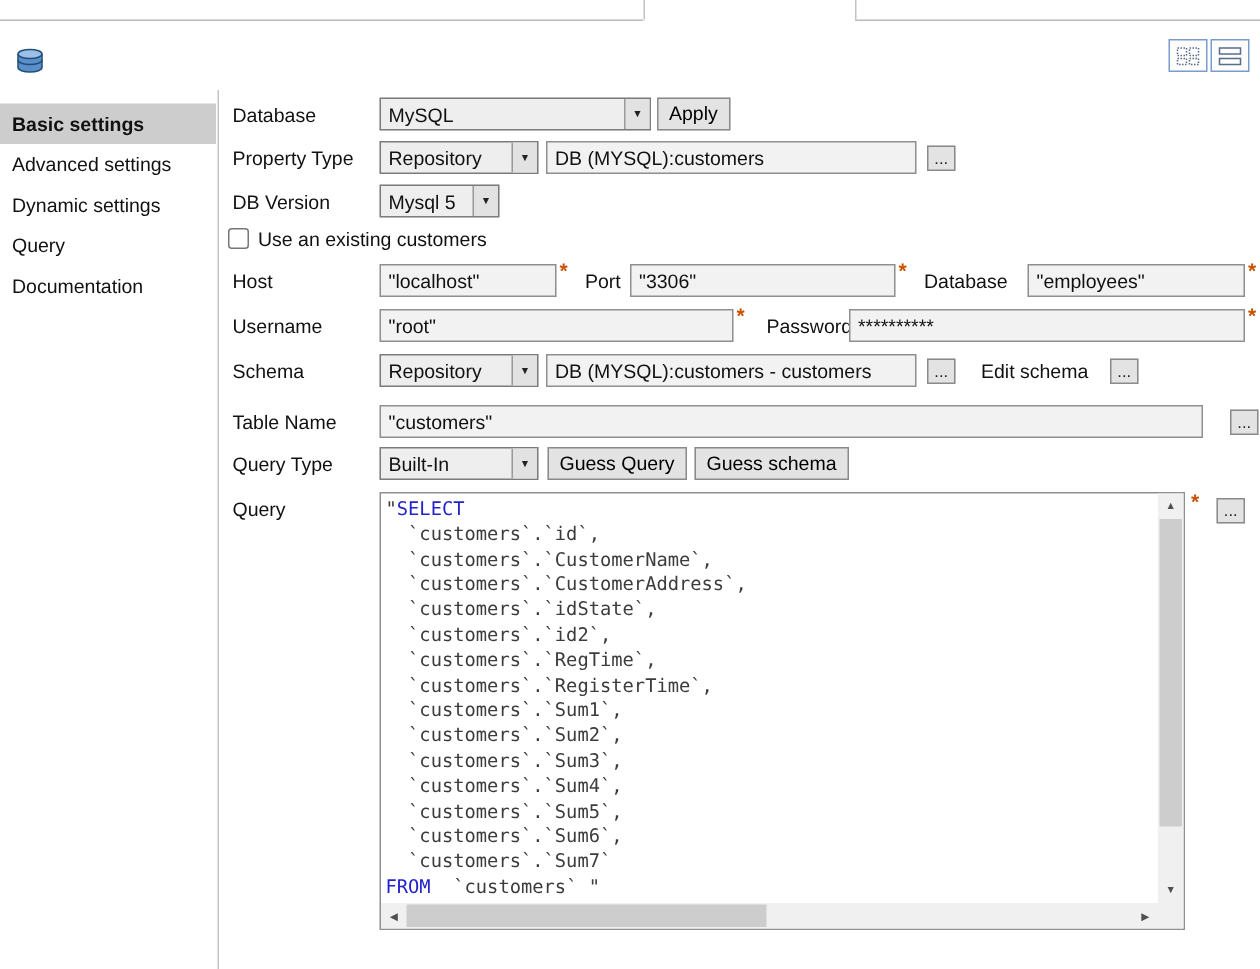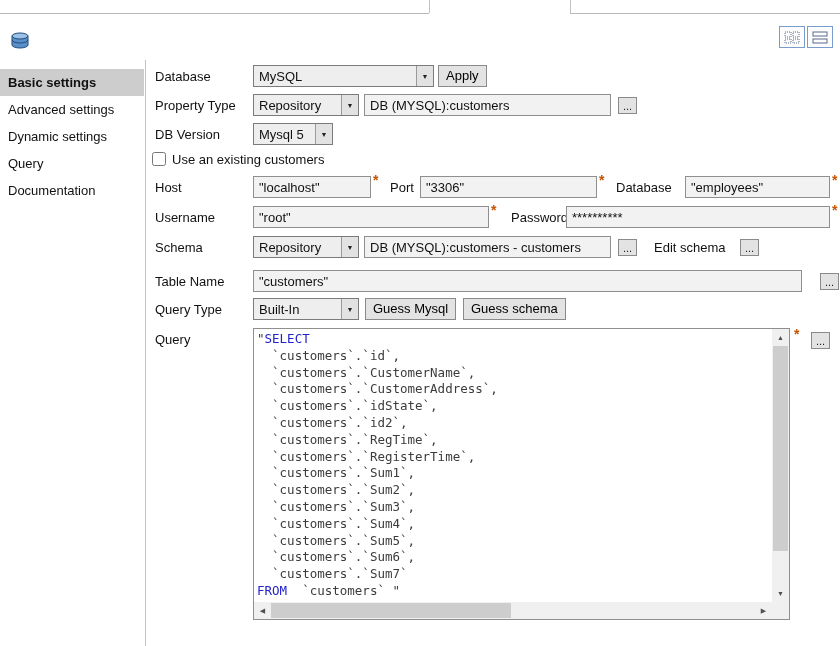--- a/index.html
+++ b/index.html
@@ -121,21 +121,21 @@
 
   <span class="lbl" style="left:155px;top:274px">Table Name</span>
   <input class="tfield" style="left: 253px; top: 270px; width: 549px;" value="&quot;customers&quot;">
   <button class="dots" style="left:820px;top:273px">...</button>
 
   <span class="lbl" style="left:155px;top:302px">Query Type</span>
   <div class="dd" style="left:253px;top:298px;width:106px">
     <span class="txt">Built-In</span>
     <span class="arr">▼</span>
   </div>
-  <button class="btn" style="left:365px;top:298px">Guess Mysql</button>
+  <button class="btn" style="left:365px;top:298px">Guess Query</button>
   <button class="btn" style="left:463px;top:298px">Guess schema</button>
 
   <span class="lbl" style="left:155px;top:332px">Query</span>
   <div id="querybox">
     <div id="query-text" style="--kw: #2323cc;"><div>"<span class="kw">SELECT</span> </div><div>  `customers`.`id`,</div><div>  `customers`.`CustomerName`,</div><div>  `customers`.`CustomerAddress`,</div><div>  `customers`.`idState`,</div><div>  `customers`.`id2`,</div><div>  `customers`.`RegTime`,</div><div>  `customers`.`RegisterTime`,</div><div>  `customers`.`Sum1`,</div><div>  `customers`.`Sum2`,</div><div>  `customers`.`Sum3`,</div><div>  `customers`.`Sum4`,</div><div>  `customers`.`Sum5`,</div><div>  `customers`.`Sum6`,</div><div>  `customers`.`Sum7`</div><div><span class="kw">FROM</span>  `customers` "</div></div>
     <div class="vscroll">
       <div class="sarrow" style="top:0;left:0">▲</div>
       <div class="vthumb" style="top:17px;height:205px"></div>
       <div class="sarrow" style="bottom:0;left:0">▼</div>
     </div>

